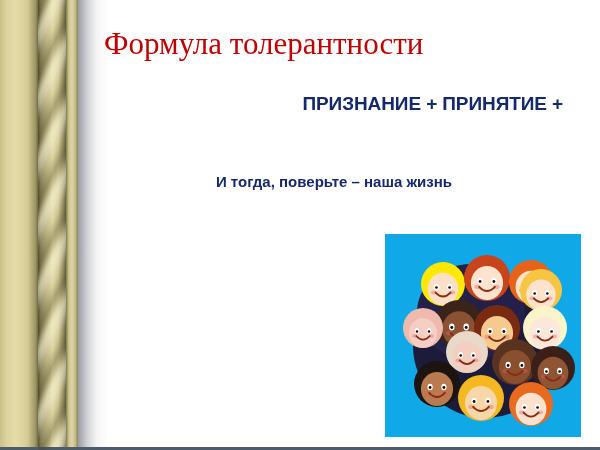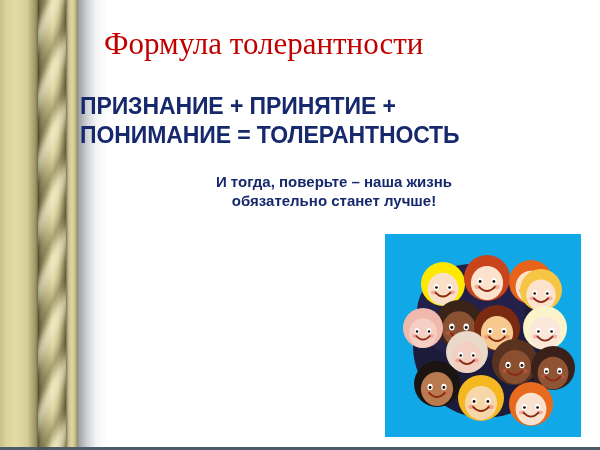--- a/index.html
+++ b/index.html
@@ -137,26 +137,26 @@
     font-family: "Liberation Serif", "DejaVu Serif", serif;
     font-size: 31px;
     line-height: 1.08;
     color: #C00000;
     white-space: nowrap;
     padding-left: 16px;
   }
 
   .formula {
     position: absolute;
-    left: 80px; top: 92px;
+    left: 71px; top: 92px;
     width: 492px;
-    text-align: left;
+    text-align: right;
     font-family: "Liberation Sans", sans-serif;
     font-weight: bold;
-    font-size: 23px;
+    font-size: 19px;
     line-height: 1.26;
     letter-spacing: -0.1px;
     color: #17296d;
   }
 
   .closing {
     position: absolute;
     left: 88px; top: 172px;
     width: 492px;
     text-align: center;
@@ -188,26 +188,24 @@
     <div class="col-outer"></div>
     <div class="col-shaft"></div>
     <div class="col-inner"></div>
   </div>
   <div class="col-shadow"></div>
 
   <div class="title">Формула толерантности</div>
 
   <div class="formula">
     <div>ПРИЗНАНИЕ + ПРИНЯТИЕ +</div>
-    <div>ПОНИМАНИЕ = ТОЛЕРАНТНОСТЬ</div>
   </div>
 
   <div class="closing">
     <div>И тогда, поверьте – наша жизнь</div>
-    <div>обязательно станет лучше!</div>
   </div>
 
   <div class="picture">
     <svg viewBox="0 0 196 203" xmlns="http://www.w3.org/2000/svg">
       <rect x="0" y="0" width="196" height="203" fill="#11a8e8"></rect>
 
       <ellipse cx="100" cy="112" rx="72" ry="72" fill="#1c1b3a"></ellipse>
       <ellipse cx="86" cy="78" rx="54" ry="48" fill="#232049"></ellipse>
       <g>
           <g>

